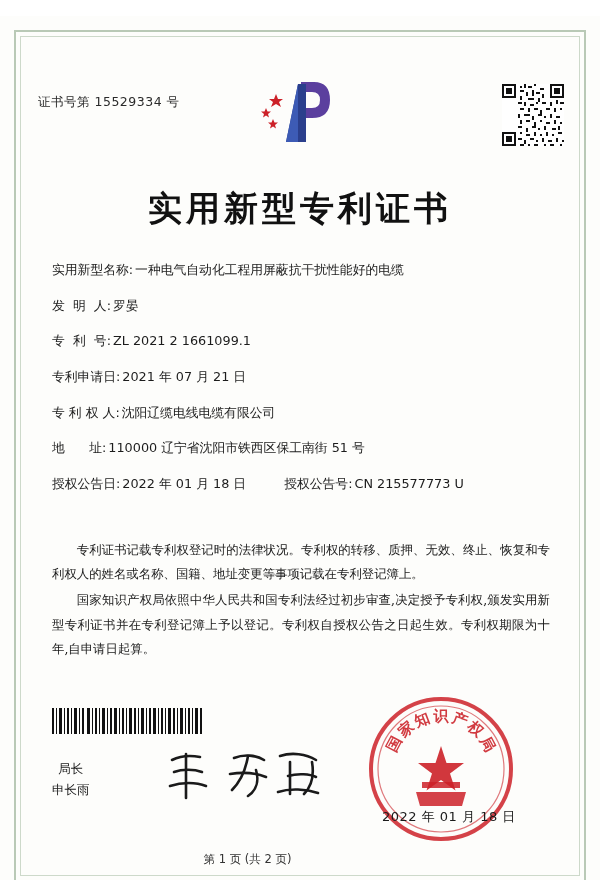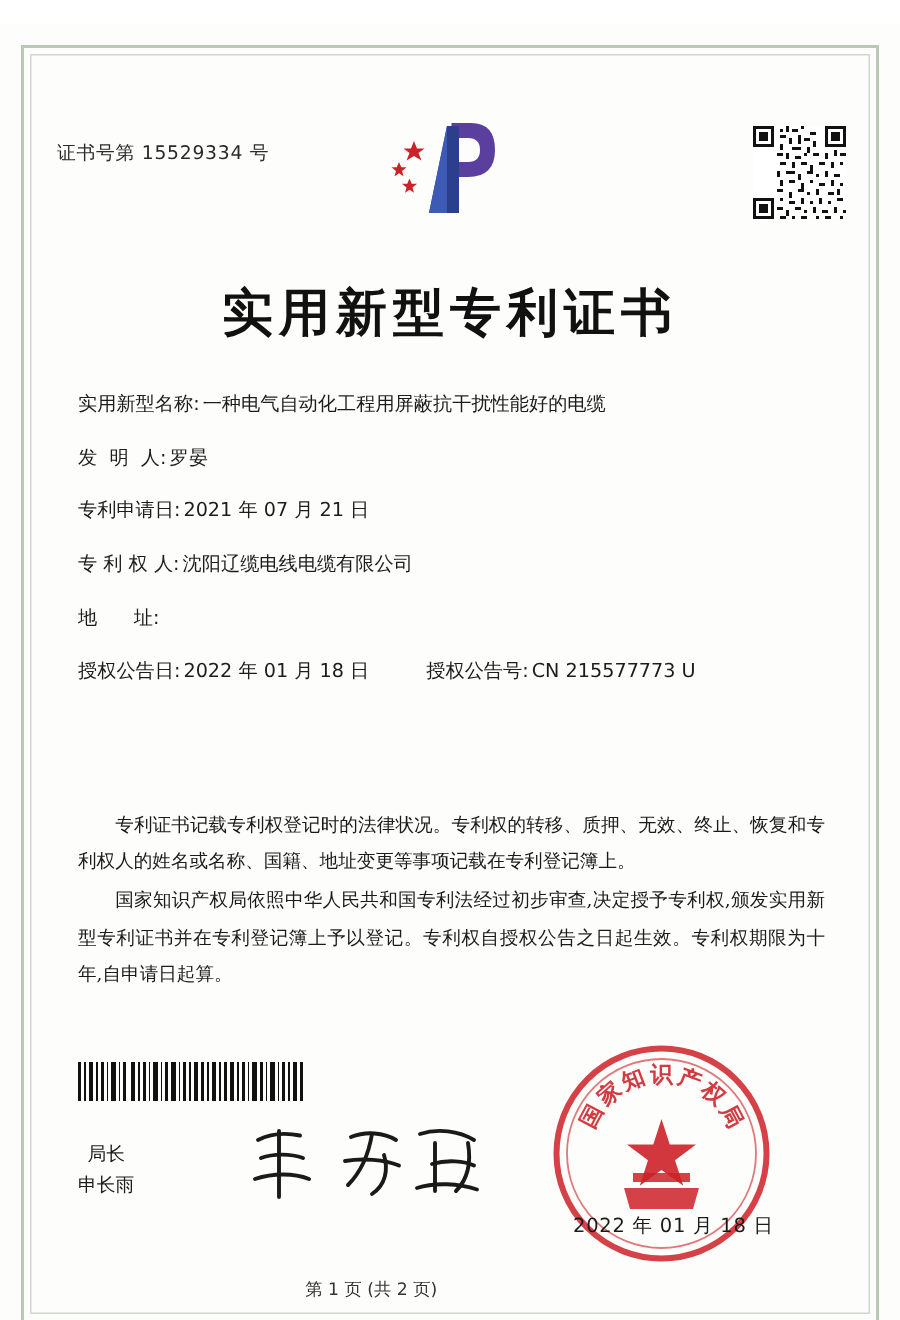--- a/index.html
+++ b/index.html
@@ -280,29 +280,34 @@
   <div class="fields">
     <div class="frow">
       <span class="flabel">实用新型名称:</span>
       <span class="fvalue">一种电气自动化工程用屏蔽抗干扰性能好的电缆</span>
     </div>
     <div class="frow">
       <span class="flabel">发  明  人:</span>
       <span class="fvalue">罗晏</span>
     </div>
     <div class="frow">
+      <span class="flabel">专  利  号:</span>
+      <span class="fvalue">ZL 2021 2 1661099.1</span>
+    </div>
+    <div class="frow">
       <span class="flabel">专利申请日:</span>
       <span class="fvalue">2021 年 07 月 21 日</span>
     </div>
     <div class="frow">
       <span class="flabel">专 利 权 人:</span>
       <span class="fvalue">沈阳辽缆电线电缆有限公司</span>
     </div>
     <div class="frow">
       <span class="flabel">地      址:</span>
+      <span class="fvalue">110000 辽宁省沈阳市铁西区保工南街 51 号</span>
     </div>
     <div class="frow two-col">
       <span class="flabel">授权公告日:</span>
       <span class="fvalue">2022 年 01 月 18 日</span>
       <span class="col2">
         <span class="flabel">授权公告号:</span>
         <span class="fvalue">CN 215577773 U</span>
       </span>
     </div>
   </div>

